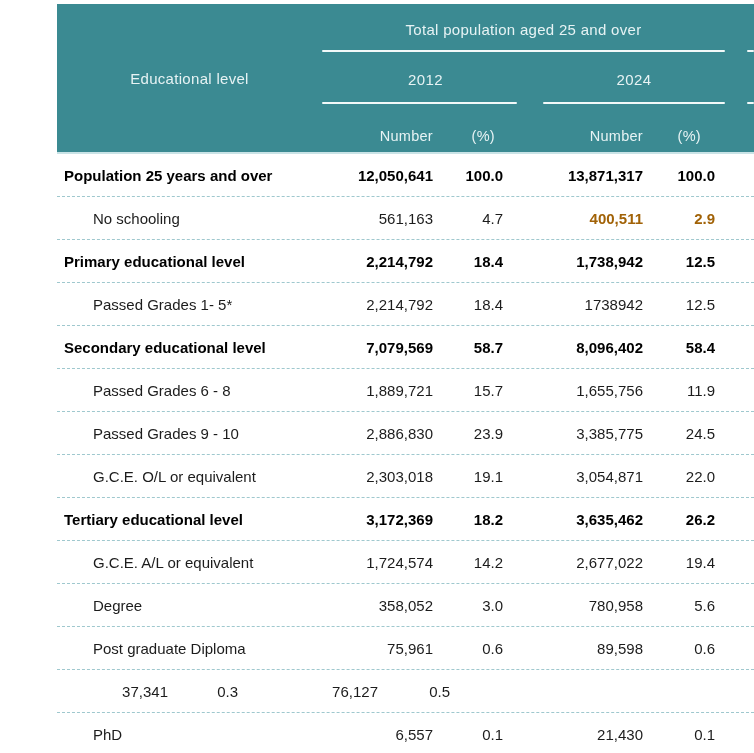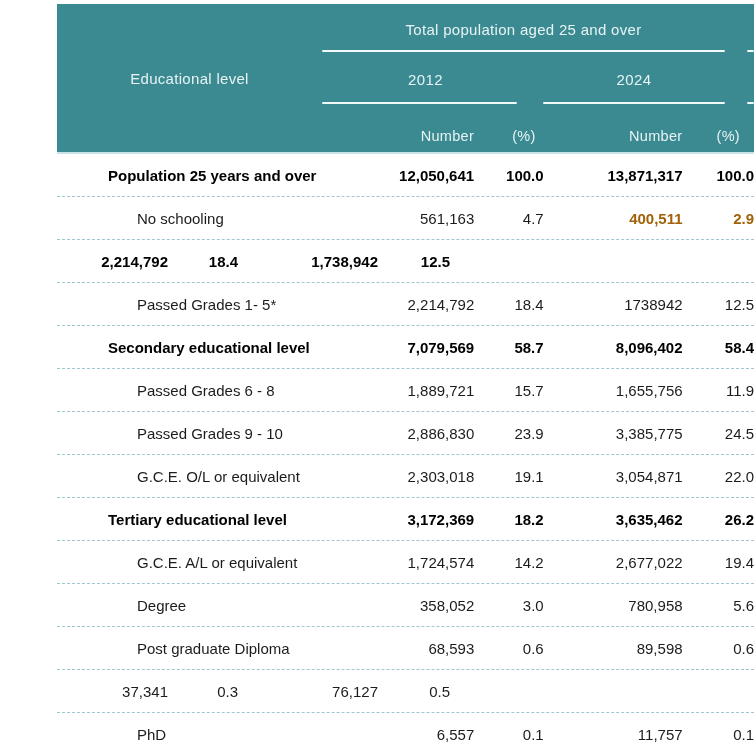--- a/index.html
+++ b/index.html
@@ -41,21 +41,21 @@
   .y2024{left:486px;width:182px;}
   .line2a{left:265px;top:98px;width:195px;}
   .line2b{left:486px;top:98px;width:182px;}
   .line2-frag{left:690px;top:98px;width:7px;}
   .subhead{
     position:absolute;left:0;top:110px;width:100%;height:30px;
     display:flex;align-items:flex-end;
     font-size:14.5px;letter-spacing:.3px;
   }
   
-  .c-label{width:265px;box-sizing:border-box;padding-left:7px;margin-left:44px;}
+  .c-label{width:265px;box-sizing:border-box;padding-left:7px;}
   .c-num  {width:111px;box-sizing:border-box;text-align:right;}
   .c-pct  {width:70px; box-sizing:border-box;text-align:right;}
   .c-gap  {width:40px;}
   .c-num24{width:100px;box-sizing:border-box;text-align:right;}
   .c-pct24{width:72px; box-sizing:border-box;text-align:right;}
   .subhead .c-pct{padding-right:8px;}
   .subhead .c-pct24{padding-right:14px;}
   
   .tbody{
     border-top:2px solid #c9e3e6;
@@ -115,20 +115,21 @@
   </div>
         <div class="row">
     <div class="c-label indent">No schooling</div>
     <div class="c-num">561,163</div>
     <div class="c-pct">4.7</div>
     <div class="c-gap"></div>
     <div class="c-num24 b24">400,511</div>
     <div class="c-pct24 b24">2.9</div>
   </div>
         <div class="row bold">
+    <div class="c-label">Primary educational level</div>
     <div class="c-num">2,214,792</div>
     <div class="c-pct">18.4</div>
     <div class="c-gap"></div>
     <div class="c-num24">1,738,942</div>
     <div class="c-pct24">12.5</div>
   </div>
         <div class="row">
     <div class="c-label indent">Passed Grades 1- 5*</div>
     <div class="c-num">2,214,792</div>
     <div class="c-pct">18.4</div>
@@ -187,36 +188,36 @@
         <div class="row">
     <div class="c-label indent">Degree</div>
     <div class="c-num">358,052</div>
     <div class="c-pct">3.0</div>
     <div class="c-gap"></div>
     <div class="c-num24">780,958</div>
     <div class="c-pct24">5.6</div>
   </div>
         <div class="row">
     <div class="c-label indent">Post graduate Diploma</div>
-    <div class="c-num">68,593</div>
+    <div class="c-num">75,961</div>
     <div class="c-pct">0.6</div>
     <div class="c-gap"></div>
     <div class="c-num24">89,598</div>
     <div class="c-pct24">0.6</div>
   </div>
         <div class="row">
     <div class="c-num">37,341</div>
     <div class="c-pct">0.3</div>
     <div class="c-gap"></div>
     <div class="c-num24">76,127</div>
     <div class="c-pct24">0.5</div>
   </div>
         <div class="row">
     <div class="c-label indent">PhD</div>
     <div class="c-num">6,557</div>
     <div class="c-pct">0.1</div>
     <div class="c-gap"></div>
-    <div class="c-num24">11,757</div>
+    <div class="c-num24">21,430</div>
     <div class="c-pct24">0.1</div>
   </div>
       </div>
   </div>
 </div>
 
 </body></html>

